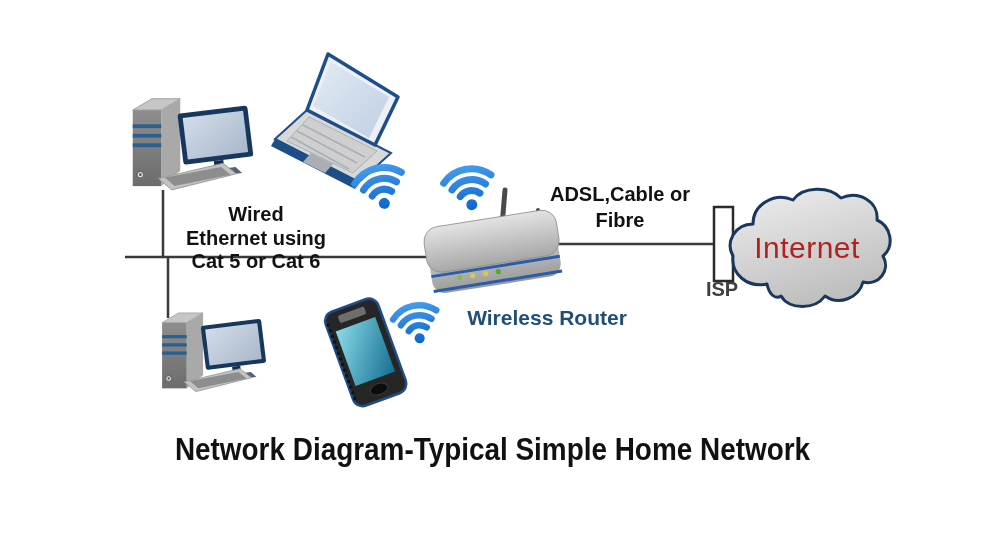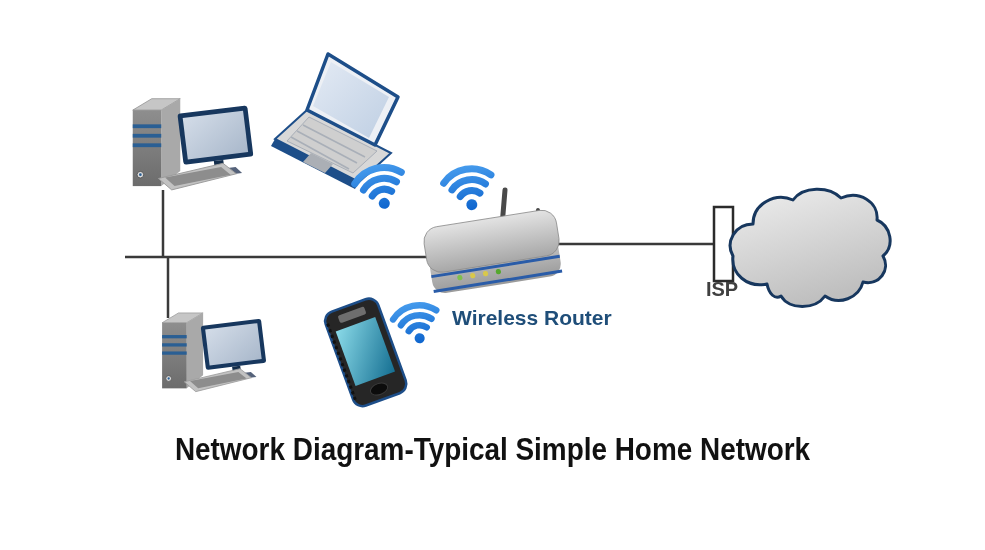--- a/index.html
+++ b/index.html
@@ -7,21 +7,21 @@
     position:relative;width:985px;height:550px;background:#ffffff;
     font-family:"Liberation Sans",sans-serif;overflow:hidden;
   }
   svg.art{position:absolute;left:0;top:0;}
   .label{
     position:absolute;font-weight:700;color:#111111;
     white-space:pre-line;text-align:center;line-height:1.18;
   }
   .label-wired{left:158px;top:203px;width:196px;font-size:20px;}
   .label-adsl{left:530px;top:181px;width:180px;font-size:20px;line-height:1.3;}
-  .label-wireless-router{left:452px;top:306px;width:190px;font-size:21px;text-align:left;}
+  .label-wireless-router{left:452px;top:306px;width:190px;font-size:21px;text-align:center;}
   .label-isp{left:698px;top:278px;width:48px;font-size:20px;}
   .label-internet{left:736px;top:230px;width:142px;font-size:30px;font-weight:400;letter-spacing:0.5px;}
   .label-title{
     left:0;right:0;top:432px;font-size:31px;color:#111111;text-align:center;
     transform:scaleX(0.9);transform-origin:50% 50%;white-space:nowrap;font-weight:700;
     position:absolute;
   }
 </style>
 </head>
 <body>
@@ -140,22 +140,28 @@
         <rect x="30" y="10" width="28" height="8" rx="2" fill="#6E6E6E"></rect>
         <ellipse cx="44" cy="93" rx="9" ry="5.5" fill="#0C0C0C" stroke="#3A3A3A" stroke-width="1"></ellipse>
       </g>
     </g>
 
     <rect x="714" y="207" width="19" height="74" fill="#FFFFFF" stroke="#2B2B2B" stroke-width="2.5"></rect>
 
     <path transform="translate(725,188)" d="M42,96 C22,100 6,86 8,68 C0,54 10,36 28,36 C28,16 50,4 68,12 C78,-2 104,-2 116,10 C134,2 154,14 152,32 C166,38 170,58 158,68 C166,82 154,98 138,94 C134,110 114,118 100,108 C90,122 64,122 56,108 C50,112 44,106 42,96 Z" fill="url(#cloudGrad)" stroke="#17375E" stroke-width="3" stroke-linejoin="round"></path>
   </svg>
 
+  <div class="label label-wired">Wired
+Ethernet using
+Cat 5 or Cat 6</div>
 
+  <div class="label label-adsl">ADSL,Cable or
+Fibre</div>
 
   <div class="label label-wireless-router" style="color: rgb(31, 78, 121);">Wireless Router</div>
 
   <div class="label label-isp" style="color: #404040;">ISP</div>
 
+  <div class="label label-internet" style="color: rgb(178, 34, 34);">Internet</div>
 
   <div class="label-title" style="color: rgb(17, 17, 17);">Network Diagram-Typical Simple Home Network</div>
 
 </div>
 
 </body></html>

